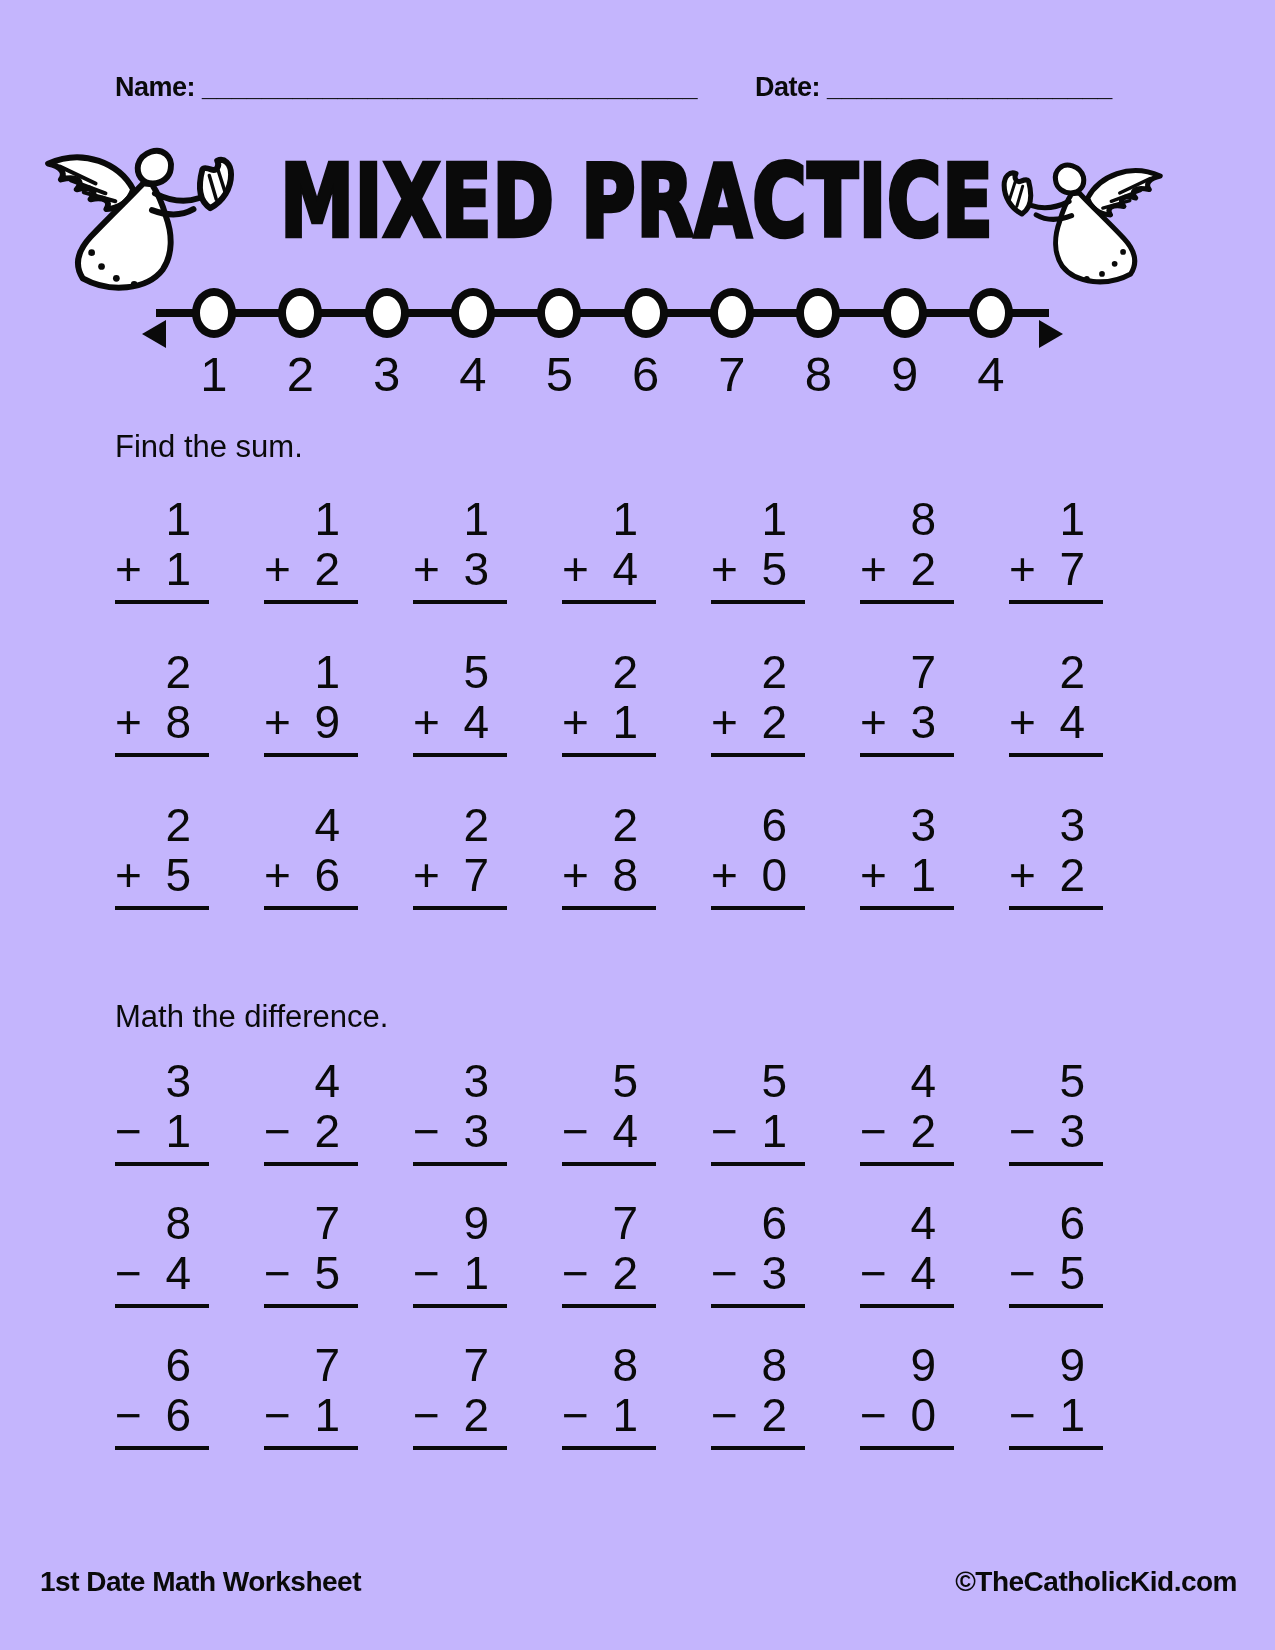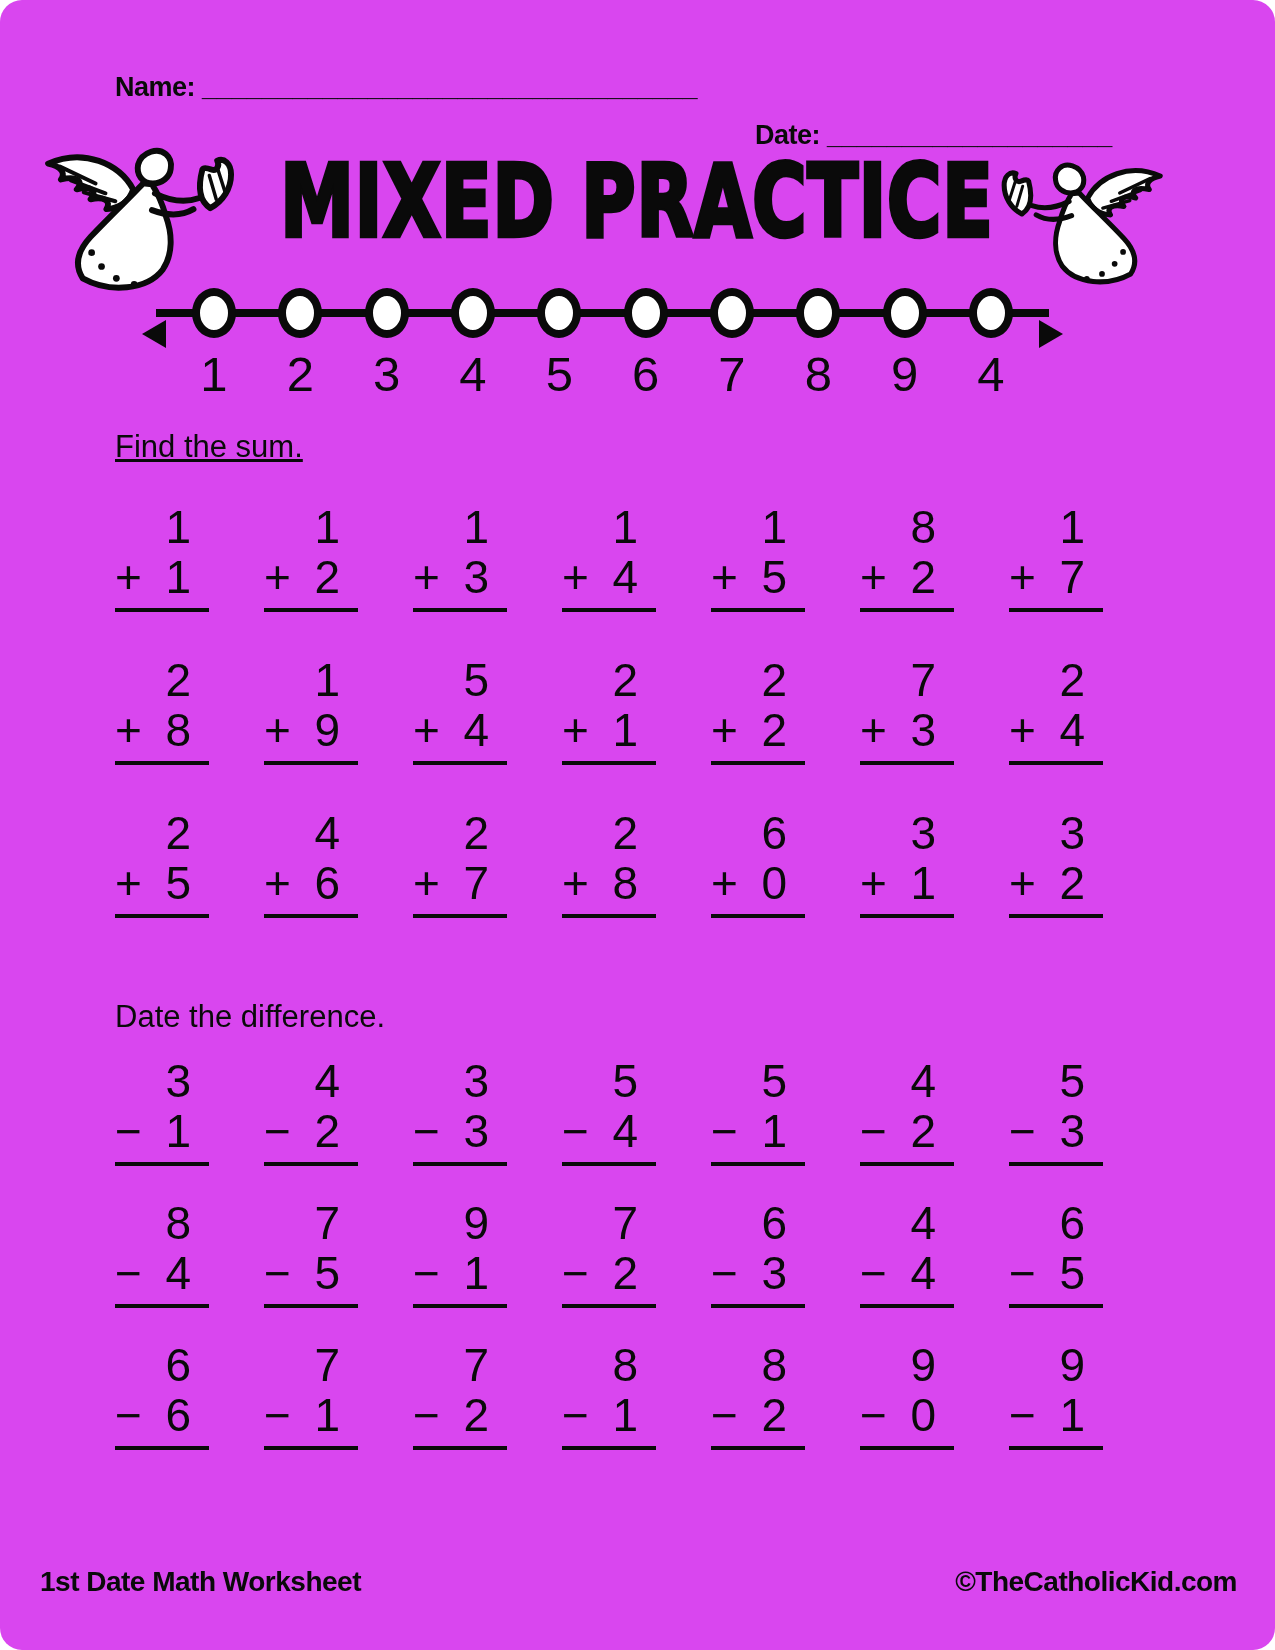--- a/index.html
+++ b/index.html
@@ -1,24 +1,24 @@
 <!DOCTYPE html>
 <html><head>
 <meta charset="utf-8">
 <style>
   html,body{margin:0;padding:0;background:#fff;}
   .page{
-    position:relative;width:1275px;height:1650px;background:#d946ef;
-    font-family:"Liberation Sans",sans-serif;color:#0a0a0a;overflow:hidden;border-radius:22px;
+    position:relative;width:1275px;height:1650px;background:#c4b5fd;
+    font-family:"Liberation Sans",sans-serif;color:#0a0a0a;overflow:hidden;
   }
   
   .hdr-field{position:absolute;top:72px;font-size:27px;font-weight:bold;letter-spacing:-0.5px;white-space:nowrap;}
   .hdr-field .line{font-weight:bold;letter-spacing:0;}
   #name-field{left:115px;}
-  #date-field{left:755px;margin-top:48px;}
+  #date-field{left:755px;}
   
   .title{
     position:absolute;left:212px;width:850px;top:152px;text-align:center;
     font-family:"DejaVu Sans",sans-serif;font-weight:900;font-size:86px;line-height:1;
     letter-spacing:1px;-webkit-text-stroke:4px #0a0a0a;paint-order:stroke fill;
     transform:scale(0.86,1.15);transform-origin:center top;white-space:nowrap;
   }
   .angel{position:absolute;}
   #angel-left{left:32px;top:132px;width:232px;height:178px;}
   #angel-right{left:978px;top:140px;width:194px;height:170px;transform:scaleX(-1);}
@@ -30,21 +30,21 @@
   .nl-arrow.right{right:-14px;border-left:24px solid #0a0a0a;}
   .nl-circles{position:relative;display:flex;justify-content:space-between;padding:0 42px;}
   .nl-circle{width:44px;height:50px;border:8px solid #0a0a0a;border-radius:50%;background:#fff;box-sizing:border-box;}
   .nl-labels{display:flex;justify-content:space-between;padding:0 42px;margin-top:12px;}
   .nl-label{width:44px;text-align:center;font-size:49px;line-height:1;}
   
   .section{position:absolute;left:115px;width:992px;}
   #section-sum{top:430px;}
   #section-diff{top:1000px;}
   .section-heading{font-size:31px;line-height:1.1;}
-  #section-sum .section-heading{margin-bottom:40px;text-decoration:underline;}
+  #section-sum .section-heading{margin-bottom:32px;}
   #section-diff .section-heading{margin-bottom:24px;}
   .prob-row{display:flex;justify-content:space-between;}
   #section-sum .prob-row{margin-bottom:45px;}
   #section-diff .prob-row{margin-bottom:34px;}
   .problem{width:98px;font-size:46px;line-height:1.02;}
   .p-top{text-align:right;padding-right:22px;}
   .p-bottom{display:flex;justify-content:space-between;padding-right:22px;margin-top:3px;}
   .p-line{border-bottom:4px solid #0a0a0a;margin-top:7px;width:94px;}
   
   .footer-left{position:absolute;left:40px;top:1566px;font-size:28px;font-weight:bold;letter-spacing:-0.5px;}
@@ -303,21 +303,21 @@
               <span class="p-op">+</span>
               <span>2</span>
             </div>
             <div class="p-line"></div>
           </div>
         </div>
       </div>
   </div>
 
   <div class="section" id="section-diff">
-    <div class="section-heading">Date the difference.</div>
+    <div class="section-heading">Math the difference.</div>
     <div class="rows">
         <div class="prob-row">
           <div class="problem">
             <div class="p-top">3</div>
             <div class="p-bottom">
               <span class="p-op">−</span>
               <span>1</span>
             </div>
             <div class="p-line"></div>
           </div>

